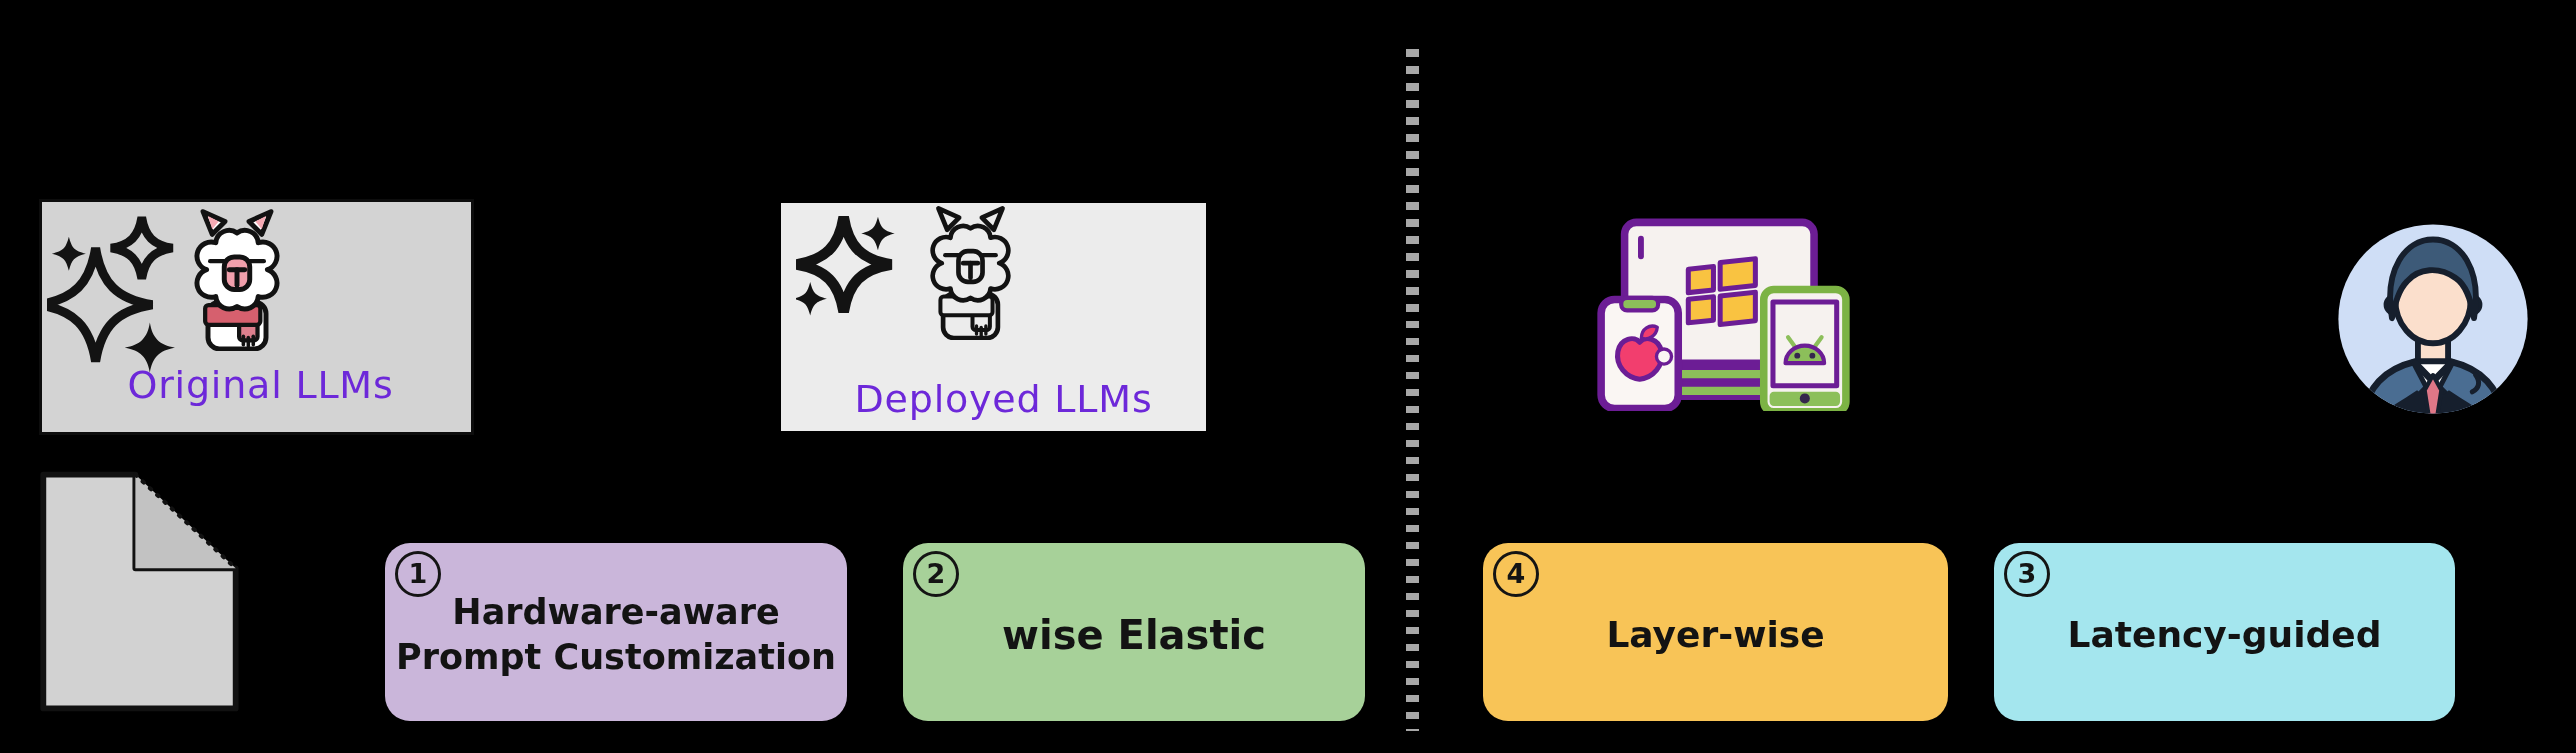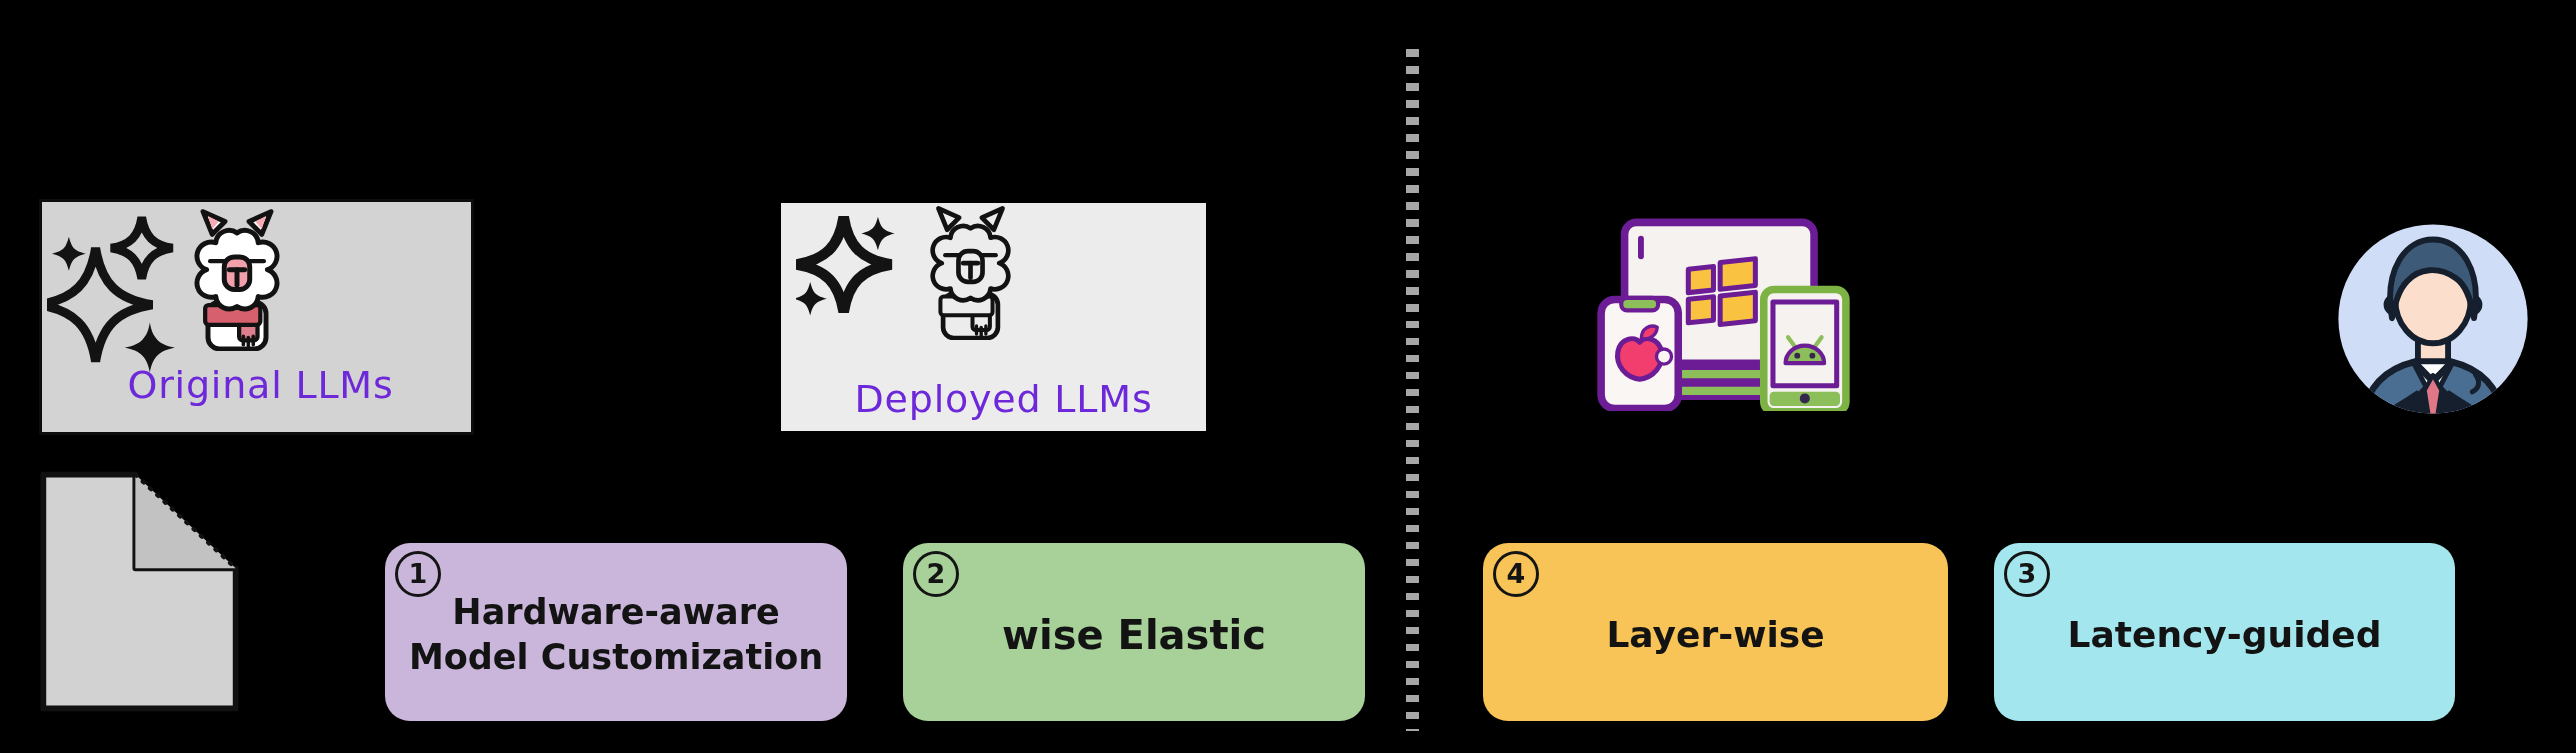--- a/index.html
+++ b/index.html
@@ -113,21 +113,21 @@
     </svg>
     <div class="card-label">Deployed LLMs</div>
   </div>
 
   <div class="divider" style="background: repeating-linear-gradient(rgb(167, 167, 167) 0px, rgb(167, 167, 167) 7.5px, transparent 7.5px, transparent 17px);"></div>
 
   <div class="step" id="step-a" style="background: rgb(202, 182, 218);">
     <span class="badge">1</span>
     <div class="step-text">
       <div>Hardware-aware</div>
-      <div>Model Customization</div>
+      <div>Prompt Customization</div>
     </div>
   </div>
 
   <div class="step" id="step-b" style="background: rgb(167, 209, 153);">
     <span class="badge">2</span>
     <div class="step-text">
       <div>wise Elastic</div>
     </div>
   </div>
 

